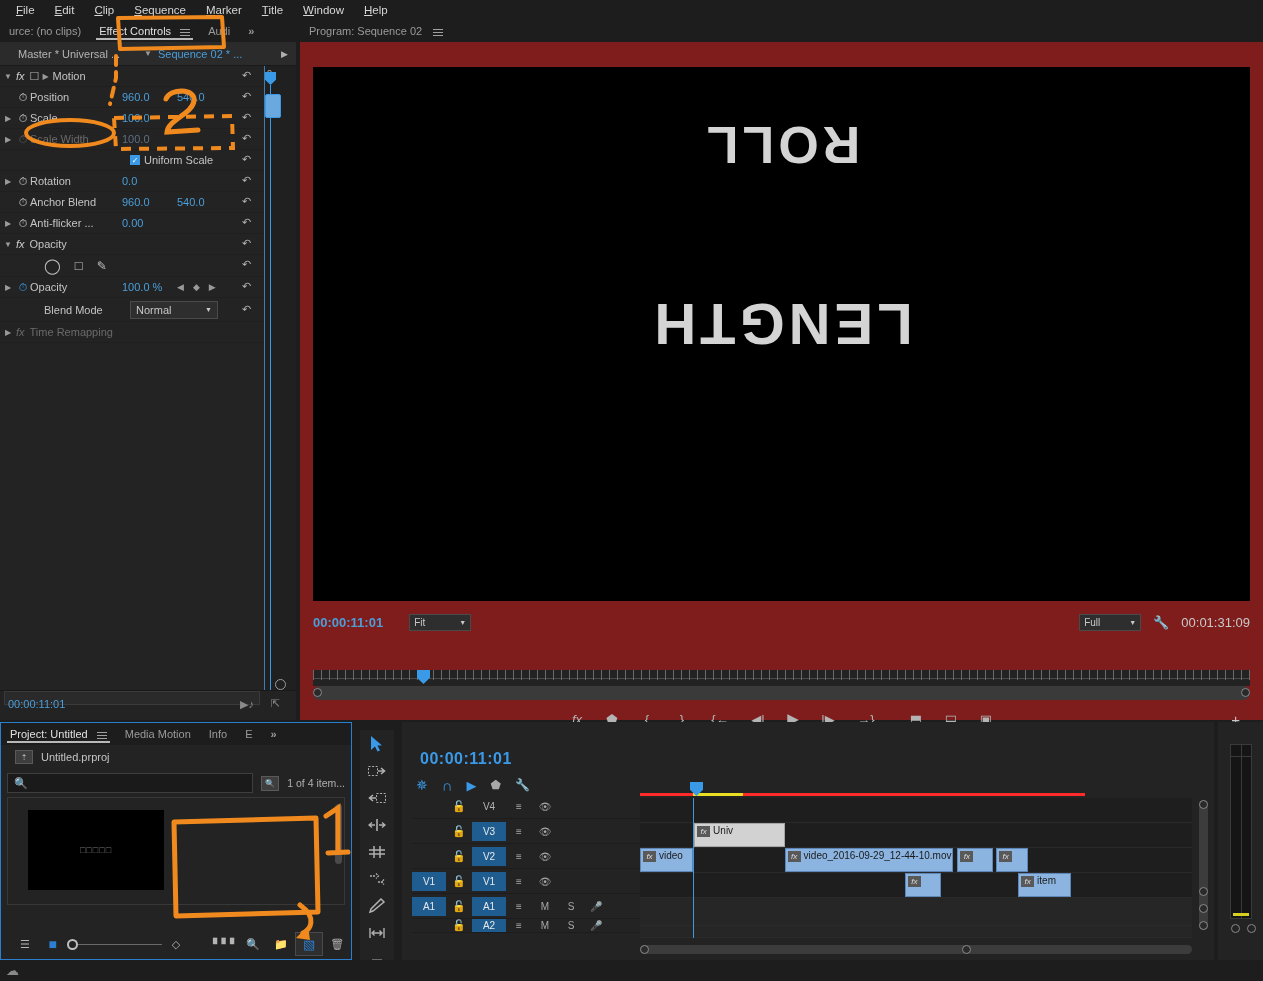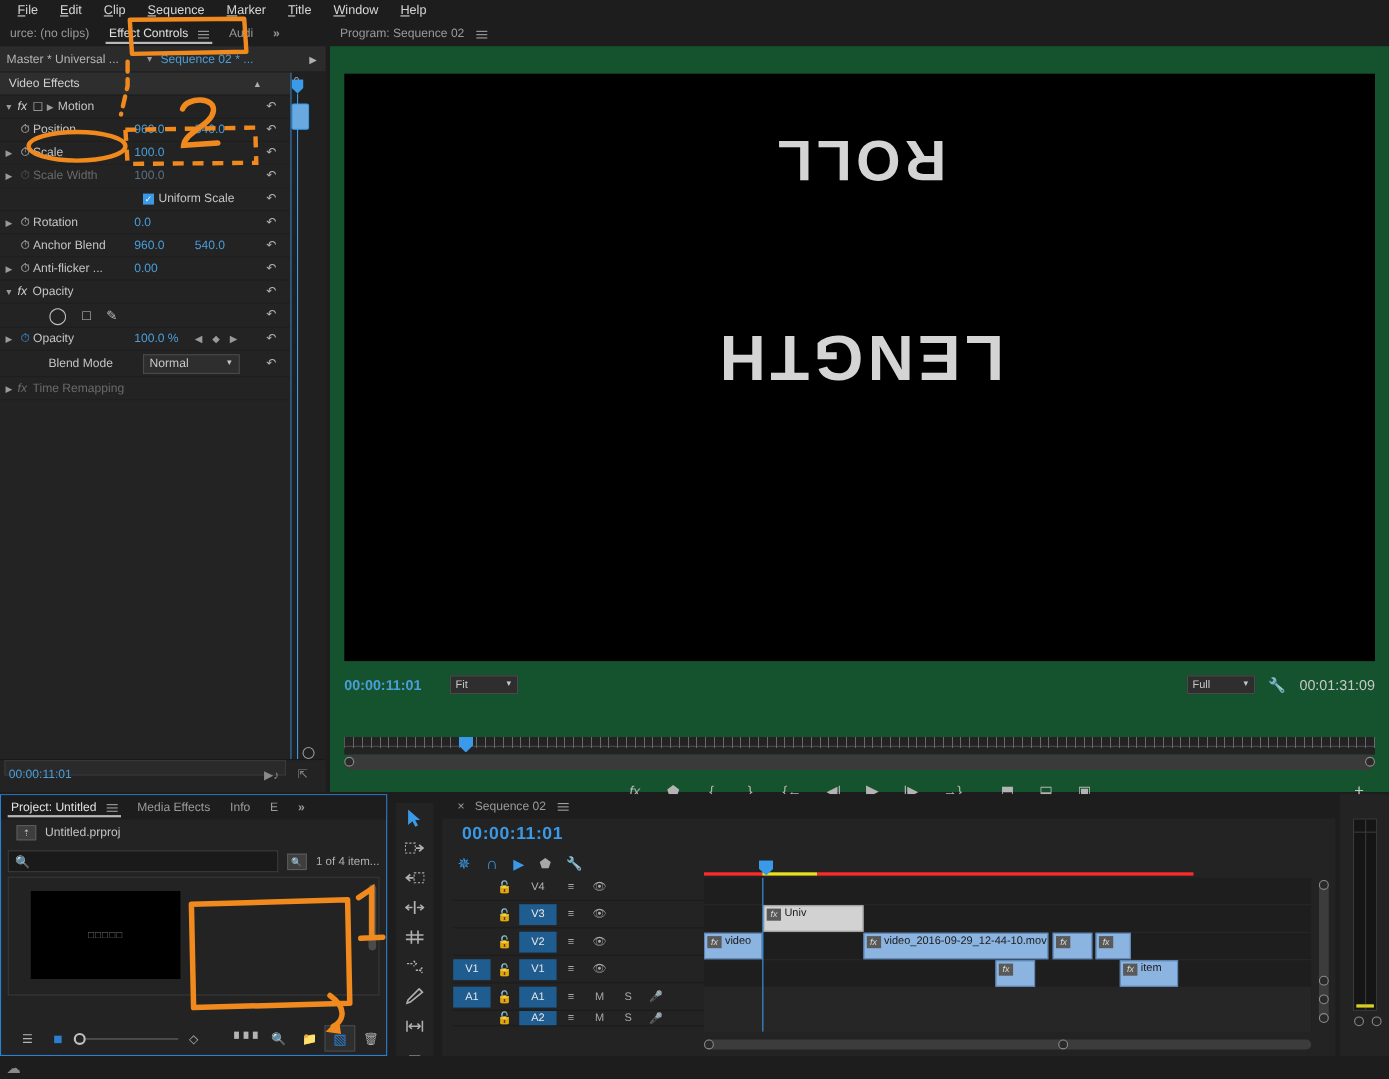--- a/index.html
+++ b/index.html
@@ -39,21 +39,21 @@
     height: 2px; background: #b8b8b8;
   }
   .ham { display: inline-block; width: 10px; }
   .ham i { display: block; height: 1px; background: #a0a0a0; margin: 2px 0; }
 
   
   #effectControls { left: 0; top: 20px; width: 296px; height: 700px; background: #232323; }
   .ec-tabs { width: 296px; background: #1d1d1d; }
   .ec-header {
     height: 24px; background: #2b2b2b; display: flex; align-items: center;
-    border-bottom: 1px solid #1a1a1a; font-size: 11px; padding-left: 6px;
+    border-bottom: 1px solid #1a1a1a; font-size: 11px; padding-left: 18px;
   }
   .ec-master { color: #b4b4b4; width: 120px; overflow: hidden; white-space: nowrap; }
   .ec-chev { color: #9a9a9a; font-size: 8px; padding: 0 6px; }
   .ec-seq { color: #4a9eda; flex: 1; overflow: hidden; white-space: nowrap; }
   .ec-arrow { color: #b0b0b0; font-size: 9px; padding-right: 8px; }
 
   .ec-body { position: relative; width: 296px; height: 654px; background: #232323; }
   .ec-left { position: absolute; left: 0; top: 0; width: 264px; height: 654px; }
   .ec-right-tl { position: absolute; left: 264px; top: 0; width: 32px; height: 654px; background: #202020; border-left: 1px solid #3d7fb5; }
 
@@ -83,21 +83,21 @@
 
   .ec-status {
     position: absolute; left: 0; bottom: 0; width: 296px; height: 30px; background: #232323;
     border-top: 1px solid #191919;
   }
   .ec-tc { position: absolute; left: 8px; top: 7px; color: #4a9eda; font-size: 11px; }
   .ec-sb-track { position: absolute; left: 4px; top: 0px; width: 256px; height: 14px;
     border: 1px solid #3a3a3a; background: #2a2a2a; }
 
   
-  #programMonitor { left: 300px; top: 20px; width: 963px; height: 700px; background: #14532d; }
+  #programMonitor { left: 300px; top: 20px; width: 963px; height: 700px; background: #7f1d1d; }
   .pm-tabs { width: 963px; }
   .pm-canvas {
     position: absolute; left: 13px; top: 47px; width: 937px; height: 534px;
     background: #000; overflow: hidden;
   }
   .pm-text {
     position: absolute; width: 100%; text-align: center;
     color: #d4d4d4; font-family: "Liberation Sans", sans-serif;
     font-weight: bold; letter-spacing: 4px;
     transform: rotate(180deg);
@@ -252,24 +252,20 @@
     <div class="ec-header">
       <div class="ec-master">Master * Universal ...</div>
       <div class="ec-chev">▼</div>
       <div class="ec-seq">Sequence 02 * ...</div>
       <div class="ec-arrow">▶</div>
     </div>
 
     <div class="ec-body">
       <div class="ec-left">
 
-        <div class="ec-section">
-          <span>Video Effects</span>
-          <span style="margin-left:auto;margin-right:26px;color:#b0b0b0;font-size:8px">▲</span>
-        </div>
 
         <div class="ec-row">
           <span class="disclose">▼</span>
           <span class="fxlabel">fx</span>
           <span style="color:#b4b4b4;margin-right:3px">☐</span>
           <span style="color:#9a9a9a;font-size:8px;margin-right:4px">▶</span>
           <span class="ec-name">Motion</span>
           <span class="ec-reset">↶</span>
         </div>
 
@@ -447,21 +443,21 @@
       <span style="position:absolute;right:10px;color:#c8c8c8;font-size:15px">+</span>
     </div>
   </div>
 
   <div class="panel" id="projectPanel">
     <div class="panel-tabs pr-tabs">
       <div class="ptab active">
         <span>Project: Untitled</span>
         <span class="ham" style="margin-left:6px;vertical-align:middle"><i></i><i></i><i></i></span>
       </div>
-      <div class="ptab"><span>Media Effects</span></div>
+      <div class="ptab"><span>Media Motion</span></div>
       <div class="ptab"><span>Info</span></div>
       <div class="ptab"><span>E</span></div>
       <div class="ptab" style="font-weight:bold"><span>»</span></div>
     </div>
 
     <div class="pr-file">
       <span style="width:18px;height:14px;background:#3e3e3e;border:1px solid #5a5a5a;display:inline-flex;align-items:center;justify-content:center;font-size:8px;color:#c0c0c0;margin-left:8px">⇡</span>
       <span>Untitled.prproj</span>
     </div>
 
@@ -542,27 +538,20 @@
         </svg>
     </div>
     <div class="tool">
       <svg width="14" height="6" viewBox="0 0 14 6">
           <path d="M2 3h10" stroke="#8a8a8a" stroke-width="1.4"></path>
         </svg>
     </div>
   </div>
 
   <div class="panel" id="timelinePanel">
-    <div class="panel-tabs tl-tabs">
-      <div class="ptab" style="padding-left:14px">
-        <span style="color:#9a9a9a;margin-right:6px">×</span>
-        <span>Sequence 02</span>
-        <span class="ham" style="margin-left:8px;vertical-align:middle"><i></i><i></i><i></i></span>
-      </div>
-    </div>
 
     <div class="tl-tc">00:00:11:01</div>
 
     <div class="tl-tools-row">
       <span class="tl-tool-ic" style="font-size:14px">✵</span>
       <span class="tl-tool-ic" style="font-size:15px">∩</span>
       <span class="tl-tool-ic" style="font-size:13px">▶</span>
       <span class="tl-tool-ic grey" style="font-size:12px">⬟</span>
       <span class="tl-tool-ic grey" style="font-size:12px">🔧</span>
     </div>

